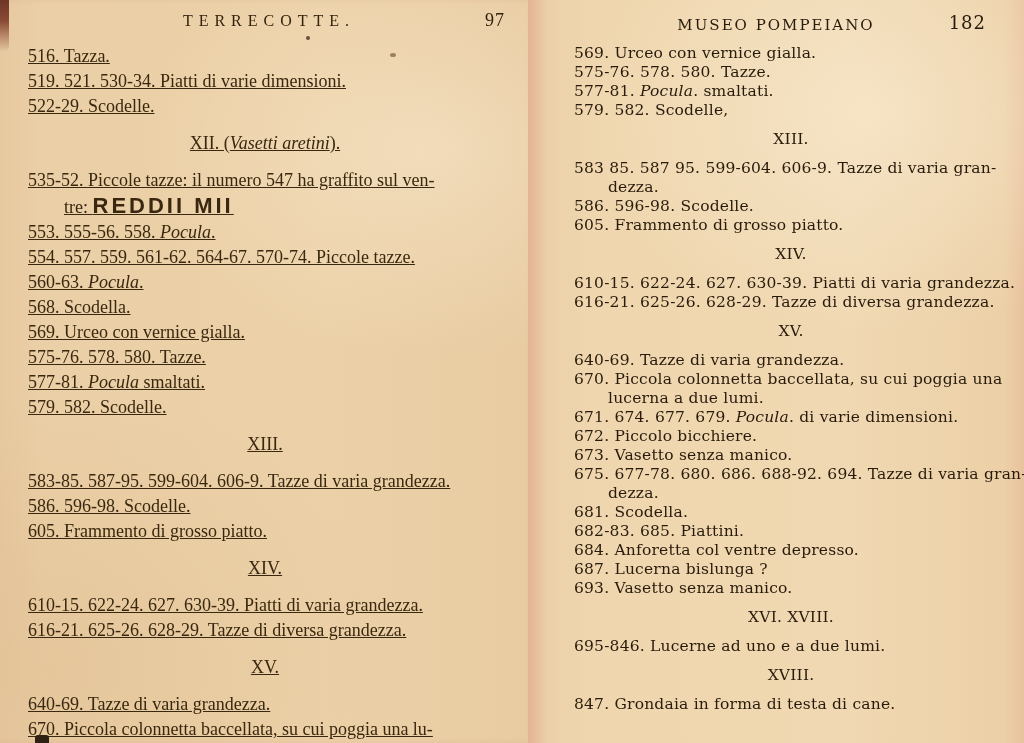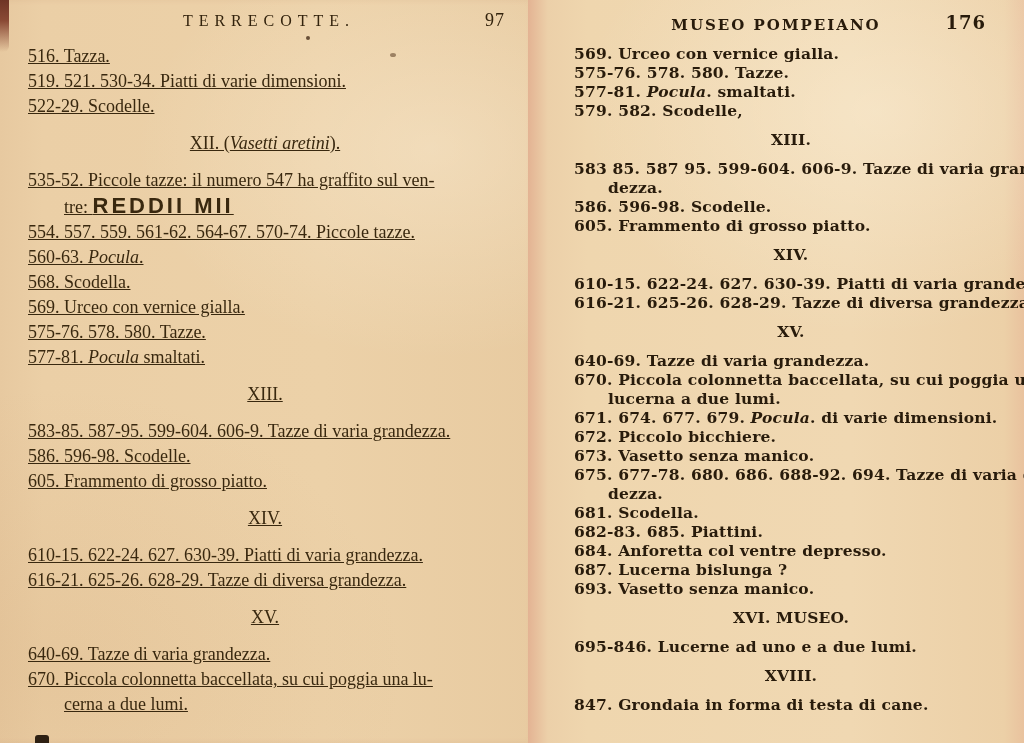--- a/index.html
+++ b/index.html
@@ -48,21 +48,21 @@
     font-weight:700;
     letter-spacing:3px;
     font-size:22px;
   }
 
   
   #page-right {
     left:528px; width:496px;
     color:#281b0b;
     font-family:"DejaVu Serif", serif;
-    font-weight:700;
+    font-weight:400;
     background:
       radial-gradient(ellipse 420px 320px at 70% 15%, rgba(255,247,228,0.4), rgba(0,0,0,0) 70%),
       linear-gradient(90deg, #e3b393 0%, #ecd0a9 4%, #efd6ae 12%, #f0d8b2 65%, #ecd0a7 96%, #e9c29e 100%);
   }
   #page-right .header {
     position:relative;
     padding-top:16px;
     text-align:center;
     font-size:15px;
     letter-spacing:2px;
@@ -115,26 +115,28 @@
     <span>TERRECOTTE.</span>
     <span class="pagenum">97</span>
   </div>
   <div class="content">
       <div class="line entry"><span>516. Tazza.</span></div>
       <div class="line entry"><span>519. 521. 530-34. Piatti di varie dimensioni.</span></div>
       <div class="line entry"><span>522-29. Scodelle.</span></div>
       <div class="line heading"><span>XII. (</span><span class="em">Vasetti aretini</span><span>).</span></div>
       <div class="line entry"><span>535-52. Piccole tazze: il numero 547 ha graffito sul ven-</span></div>
       <div class="line cont"><span>tre: </span><span class="graffito">REDDII MII</span></div>
+      <div class="line entry"><span>553. 555-56. 558. </span><span class="em">Pocula</span><span>.</span></div>
       <div class="line entry"><span>554. 557. 559. 561-62. 564-67. 570-74. Piccole tazze.</span></div>
       <div class="line entry"><span>560-63. </span><span class="em">Pocula</span><span>.</span></div>
       <div class="line entry"><span>568. Scodella.</span></div>
       <div class="line entry"><span>569. Urceo con vernice gialla.</span></div>
       <div class="line entry"><span>575-76. 578. 580. Tazze.</span></div>
       <div class="line entry"><span>577-81. </span><span class="em">Pocula</span><span> smaltati.</span></div>
+      <div class="line entry"><span>579. 582. Scodelle.</span></div>
       <div class="line heading"><span>XIII.</span></div>
       <div class="line entry"><span>583-85. 587-95. 599-604. 606-9. Tazze di varia grandezza.</span></div>
       <div class="line entry"><span>586. 596-98. Scodelle.</span></div>
       <div class="line entry"><span>605. Frammento di grosso piatto.</span></div>
       <div class="line heading"><span>XIV.</span></div>
       <div class="line entry"><span>610-15. 622-24. 627. 630-39. Piatti di varia grandezza.</span></div>
       <div class="line entry"><span>616-21. 625-26. 628-29. Tazze di diversa grandezza.</span></div>
       <div class="line heading"><span>XV.</span></div>
       <div class="line entry"><span>640-69. Tazze di varia grandezza.</span></div>
       <div class="line entry"><span>670. Piccola colonnetta baccellata, su cui poggia una lu-</span></div>
@@ -142,21 +144,21 @@
     </div>
   <div id="left-streak"></div>
   <div id="bottom-mark"></div>
   <div id="header-speck"></div>
   <div id="mid-speck"></div>
 </div>
 
 <div class="page" id="page-right">
   <div class="header">
     <span>MUSEO POMPEIANO</span>
-    <span class="pagenum">176</span>
+    <span class="pagenum">182</span>
   </div>
   <div class="content">
       <div class="line entry"><span>569. Urceo con vernice gialla.</span></div>
       <div class="line entry"><span>575-76. 578. 580. Tazze.</span></div>
       <div class="line entry"><span>577-81. </span><span class="em">Pocula</span><span>. smaltati.</span></div>
       <div class="line entry"><span>579. 582. Scodelle,</span></div>
       <div class="line heading"><span>XIII.</span></div>
       <div class="line entry"><span>583 85. 587 95. 599-604. 606-9. Tazze di varia gran-</span></div>
       <div class="line cont"><span>dezza.</span></div>
       <div class="line entry"><span>586. 596-98. Scodelle.</span></div>
@@ -171,18 +173,18 @@
       <div class="line entry"><span>671. 674. 677. 679. </span><span class="em">Pocula</span><span>. di varie dimensioni.</span></div>
       <div class="line entry"><span>672. Piccolo bicchiere.</span></div>
       <div class="line entry"><span>673. Vasetto senza manico.</span></div>
       <div class="line entry"><span>675. 677-78. 680. 686. 688-92. 694. Tazze di varia gran-</span></div>
       <div class="line cont"><span>dezza.</span></div>
       <div class="line entry"><span>681. Scodella.</span></div>
       <div class="line entry"><span>682-83. 685. Piattini.</span></div>
       <div class="line entry"><span>684. Anforetta col ventre depresso.</span></div>
       <div class="line entry"><span>687. Lucerna bislunga ?</span></div>
       <div class="line entry"><span>693. Vasetto senza manico.</span></div>
-      <div class="line heading"><span>XVI. MUSEO.</span></div>
+      <div class="line heading"><span>XVI. XVIII.</span></div>
       <div class="line entry"><span>695-846. Lucerne ad uno e a due lumi.</span></div>
       <div class="line heading"><span>XVIII.</span></div>
       <div class="line entry"><span>847. Grondaia in forma di testa di cane.</span></div>
     </div>
 </div>
 
 </body></html>

